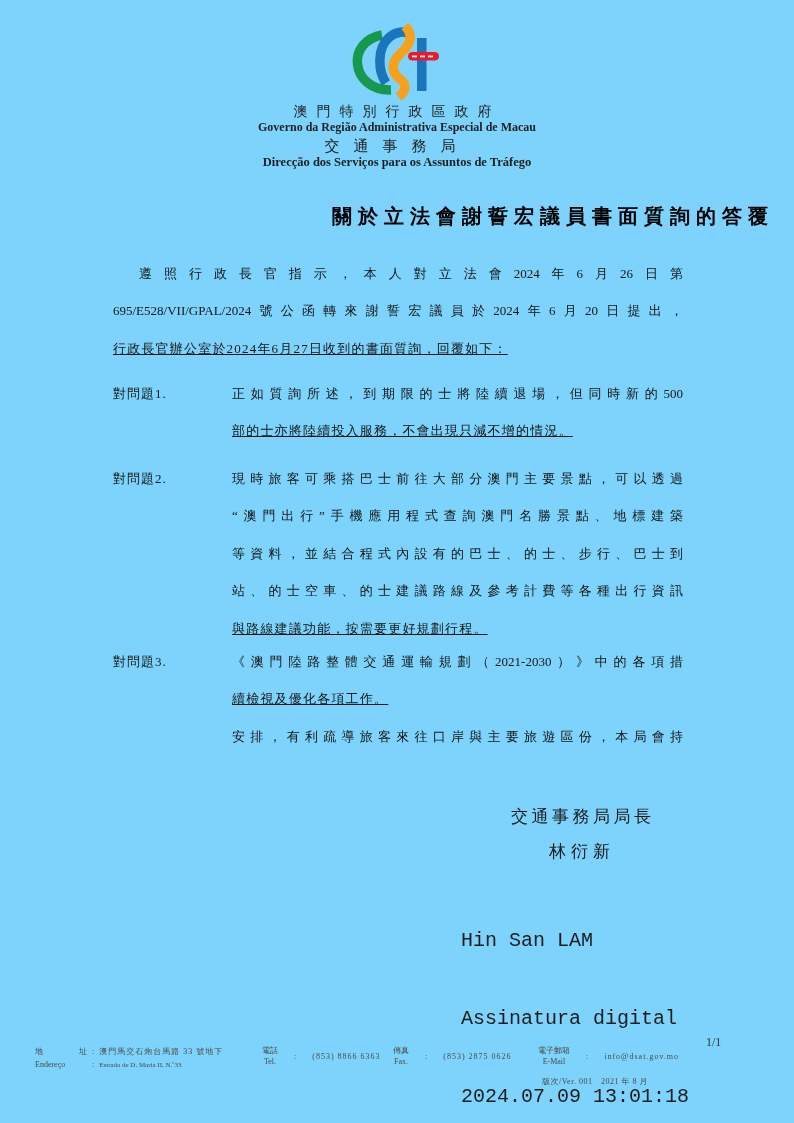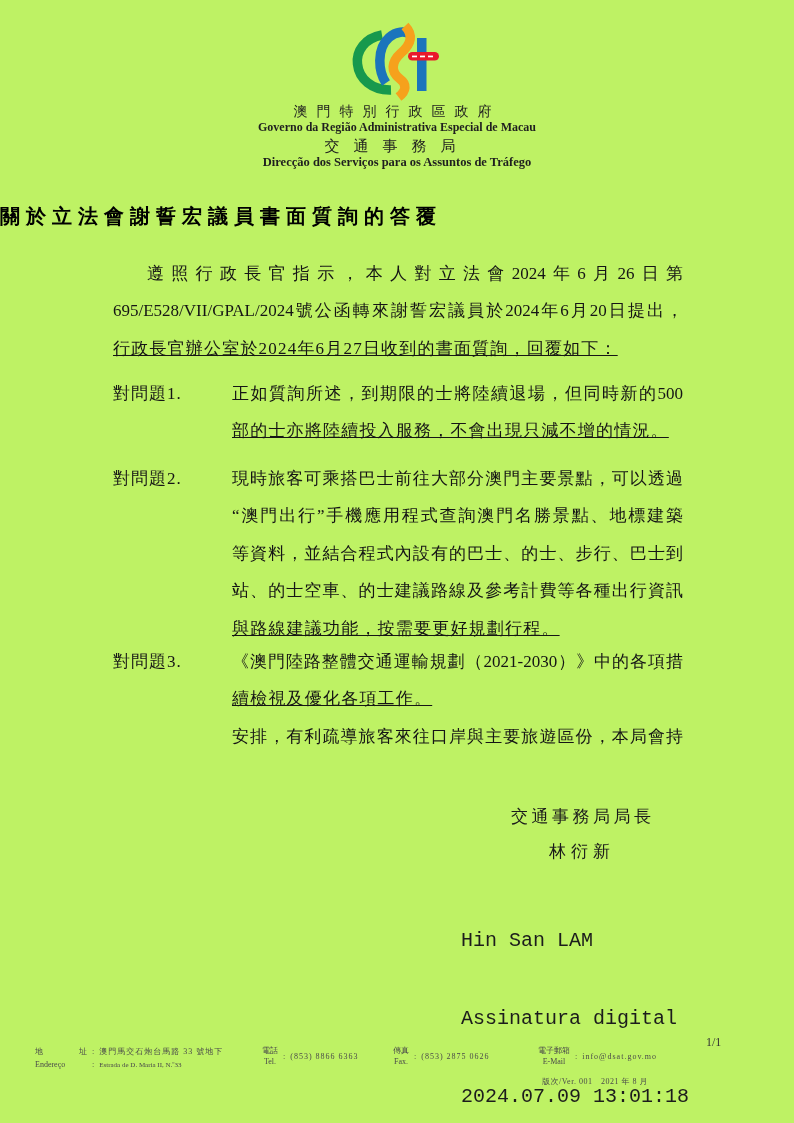--- a/index.html
+++ b/index.html
@@ -1,60 +1,60 @@
 <!DOCTYPE html>
 <html><head>
 <meta charset="utf-8">
 <style>
   html,body{margin:0;padding:0;background:#888;}
   .page{
     position:relative;
     width:794px;height:1123px;
     margin:0 auto;
-    background:#bef264;
+    background:#7dd3fc;
     font-family:"Liberation Serif","DejaVu Serif",serif;
     color:#1a1a1a;
     overflow:hidden;
   }
   
   .logo{position:absolute;left:348px;top:22px;width:100px;height:80px;}
   .hdr{position:absolute;left:0;width:794px;text-align:center;color:#1f1f1f;}
   .hdr-gov-zh{top:103px;font-size:14px;letter-spacing:9px;}
   .hdr-gov-pt{top:120px;font-size:12px;font-weight:bold;}
   .hdr-bur-zh{top:137px;font-size:15px;letter-spacing:14px;}
   .hdr-bur-pt{top:155px;font-size:12.5px;font-weight:bold;}
   
   .doc-title{
     position:absolute;left:0;top:203px;width:748px;
-    text-align:left;font-size:20px;font-weight:bold;
-    letter-spacing:6px;color:#000;
+    text-align:right;font-size:20px;font-weight:bold;
+    letter-spacing:6px;color:#000;padding-left:26px;
   }
   
-  .body-block{position:absolute;left:113px;width:570px;font-size:17px;line-height:37.4px;color:#151515;}
+  .body-block{position:absolute;left:113px;width:570px;font-size:13px;line-height:37.4px;color:#151515;}
   .intro{top:255px;}
   .qa1{top:375px;}
   .qa2{top:460px;}
   .qa3{top:643px;}
   .line{text-align:justify;text-align-last:justify;}
   .line.last{text-align-last:left;letter-spacing:1.2px;text-decoration:underline;}
   .line.indent{text-indent:2em;}
   .qa-label{position:absolute;left:0;top:0;letter-spacing:1px;}
   .qa-content{margin-left:119px;width:451px;}
   
   .sig-position{position:absolute;left:511px;top:805px;font-size:17px;letter-spacing:3.5px;}
   .sig-name{position:absolute;left:549px;top:840px;font-size:17px;letter-spacing:5px;}
   .digital-sig{
     position:absolute;left:461px;top:876px;
     font-family:"Liberation Mono","DejaVu Sans Mono",monospace;
     font-size:20px;line-height:26px;color:#1c1c1c;white-space:pre;
   }
   
   .page-number{position:absolute;left:706px;top:1035px;font-size:12px;color:#333;}
   .footer{position:absolute;left:0;top:1046px;width:794px;font-size:8px;color:#4a4a4a;}
-  .f-col{position:absolute;display:flex;gap:5px;align-items:center;}
+  .f-col{position:absolute;display:flex;gap:16px;align-items:center;}
   .f-addr{left:35px;flex-direction:column;align-items:flex-start;gap:3px;}
   .f-row{display:flex;gap:5px;align-items:center;}
   .lbl-just{display:inline-block;width:52px;text-align:justify;text-align-last:justify;}
   .lbl-stack{display:flex;flex-direction:column;align-items:center;gap:2px;line-height:9px;}
   .f-tel{left:262px;}
   .f-fax{left:393px;}
   .f-email{left:538px;}
   .f-version{position:absolute;left:533px;top:30px;letter-spacing:0.5px;padding-left:9px;}
   .f-val{letter-spacing:1px;}
   .f-val-pt{font-size:7px;letter-spacing:0;text-align:right;}

